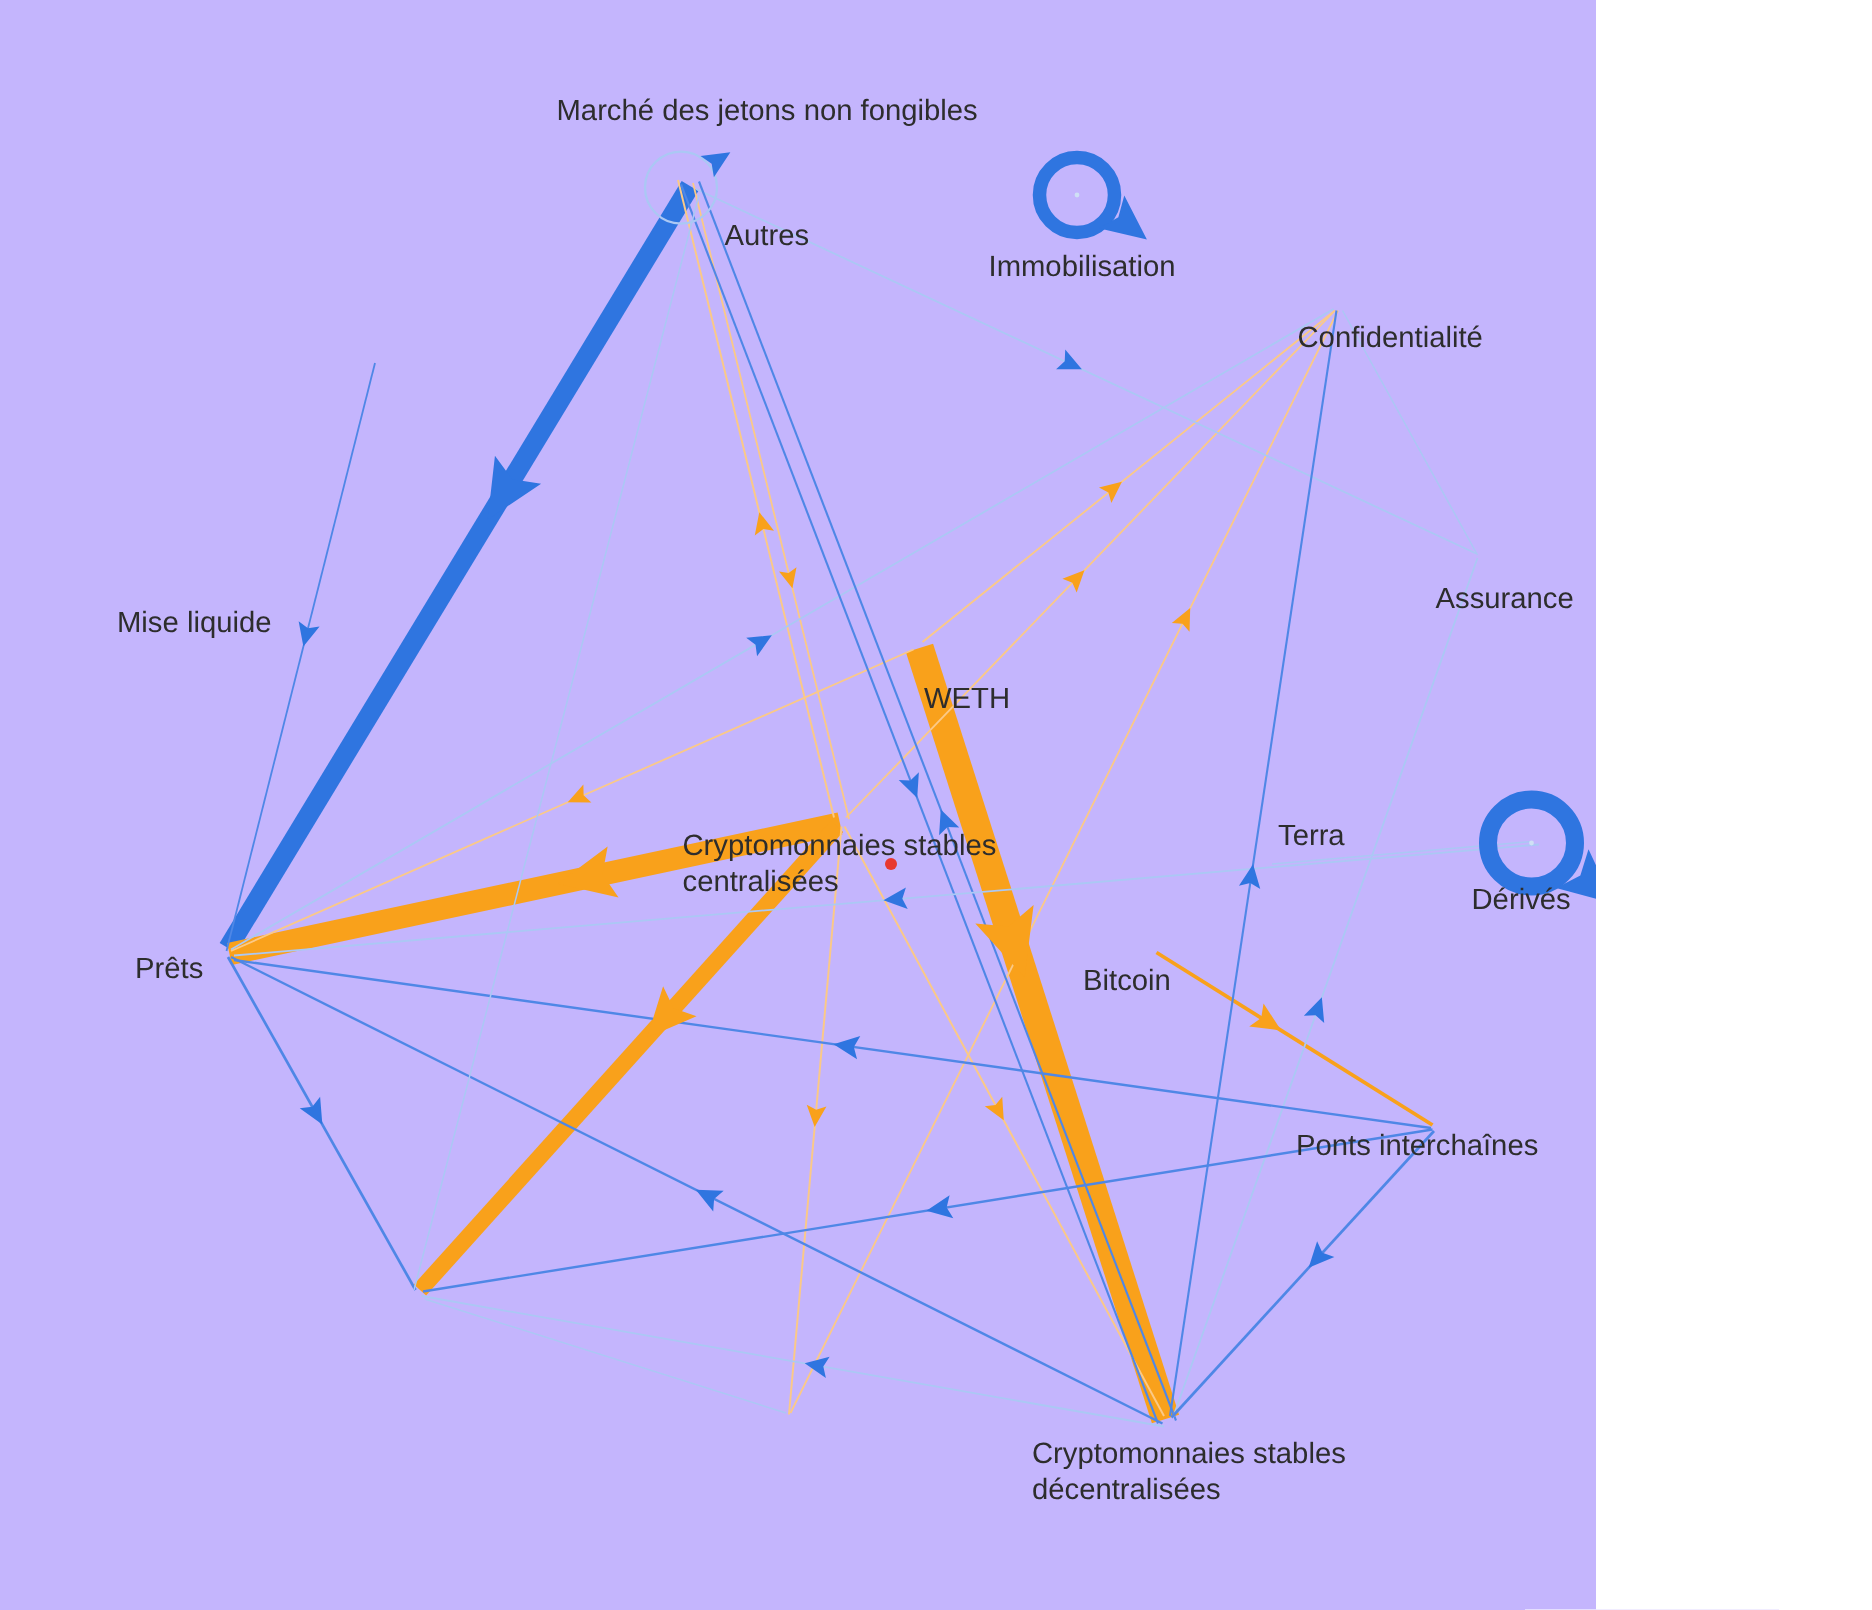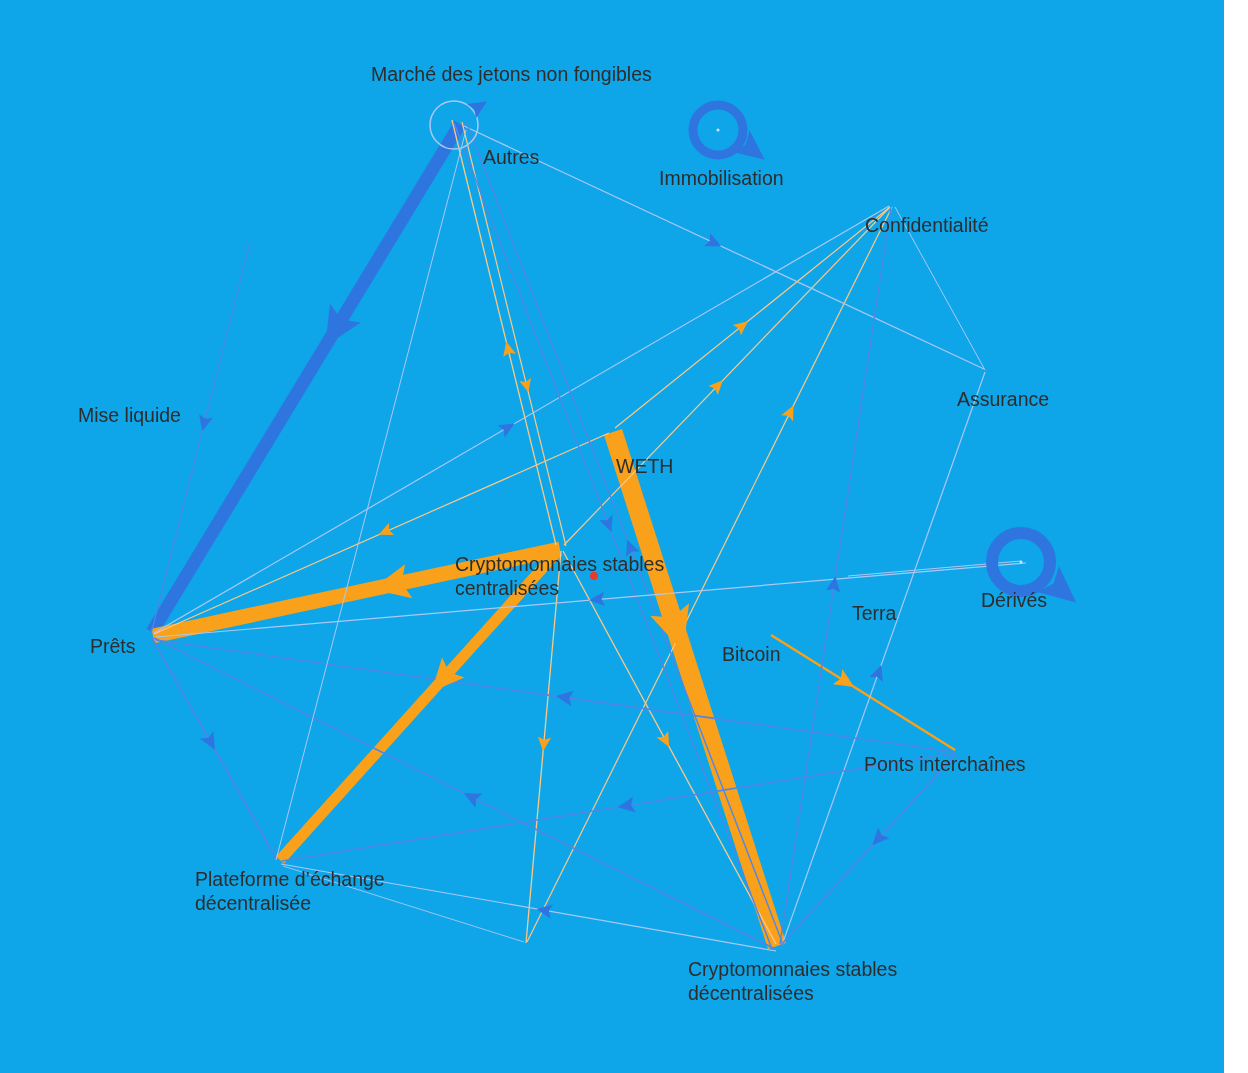--- a/index.html
+++ b/index.html
@@ -1,16 +1,16 @@
 <!DOCTYPE html>
 <html><head>
 <meta charset="utf-8">
 <style>
   html,body{margin:0;padding:0;background:#ffffff;}
-  #stage{position:relative;width:1224px;height:1073px;background:#0ea5e9;overflow:hidden;
+  #stage{position:relative;width:1064px;height:1073px;background:#c4b5fd;overflow:hidden;
          font-family:"Liberation Sans", sans-serif;}
   #edges-svg{position:absolute;left:0;top:0;}
   .node-label{position:absolute;font-size:19.5px;line-height:1.22;color:#2d2d2d;
               white-space:pre-line;cursor:default;}
 </style>
 </head>
 <body>
 
 <div id="stage">
   <svg id="edges-svg" width="1248" height="1073" viewBox="0 0 1248 1073">
@@ -85,22 +85,20 @@
 
   <div class="node-label" style="left: 371px; top: 63px;">Marché des jetons non fongibles</div>
   <div class="node-label" style="left: 455px; top: 146px; margin-left: 28px;">Autres</div>
   <div class="node-label" style="left: 659px; top: 167px;">Immobilisation</div>
   <div class="node-label" style="left: 865px; top: 214px;">Confidentialité</div>
   <div class="node-label" style="left: 957px; top: 388px;">Assurance</div>
   <div class="node-label" style="left: 78px; top: 404px;">Mise liquide</div>
   <div class="node-label" style="left: 616px; top: 455px;">WETH</div>
   <div class="node-label" style="left: 455px; top: 553px;">Cryptomonnaies stables
 centralisées</div>
-  <div class="node-label" style="left: 852px; top: 602px; text-align: right;">Terra</div>
+  <div class="node-label" style="left: 852px; top: 546px; text-align: right;">Terra</div>
   <div class="node-label" style="left: 981px; top: 589px;">Dérivés</div>
   <div class="node-label" style="left: 90px; top: 635px;">Prêts</div>
   <div class="node-label" style="left: 722px; top: 643px;">Bitcoin</div>
   <div class="node-label" style="left: 864px; top: 753px;">Ponts interchaînes</div>
-  <div class="node-label" style="left: 195px; top: 868px;">Plateforme d’échange
-décentralisée</div>
   <div class="node-label" style="left: 688px; top: 958px;">Cryptomonnaies stables
 décentralisées</div>
 </div>
 
 </body></html>

